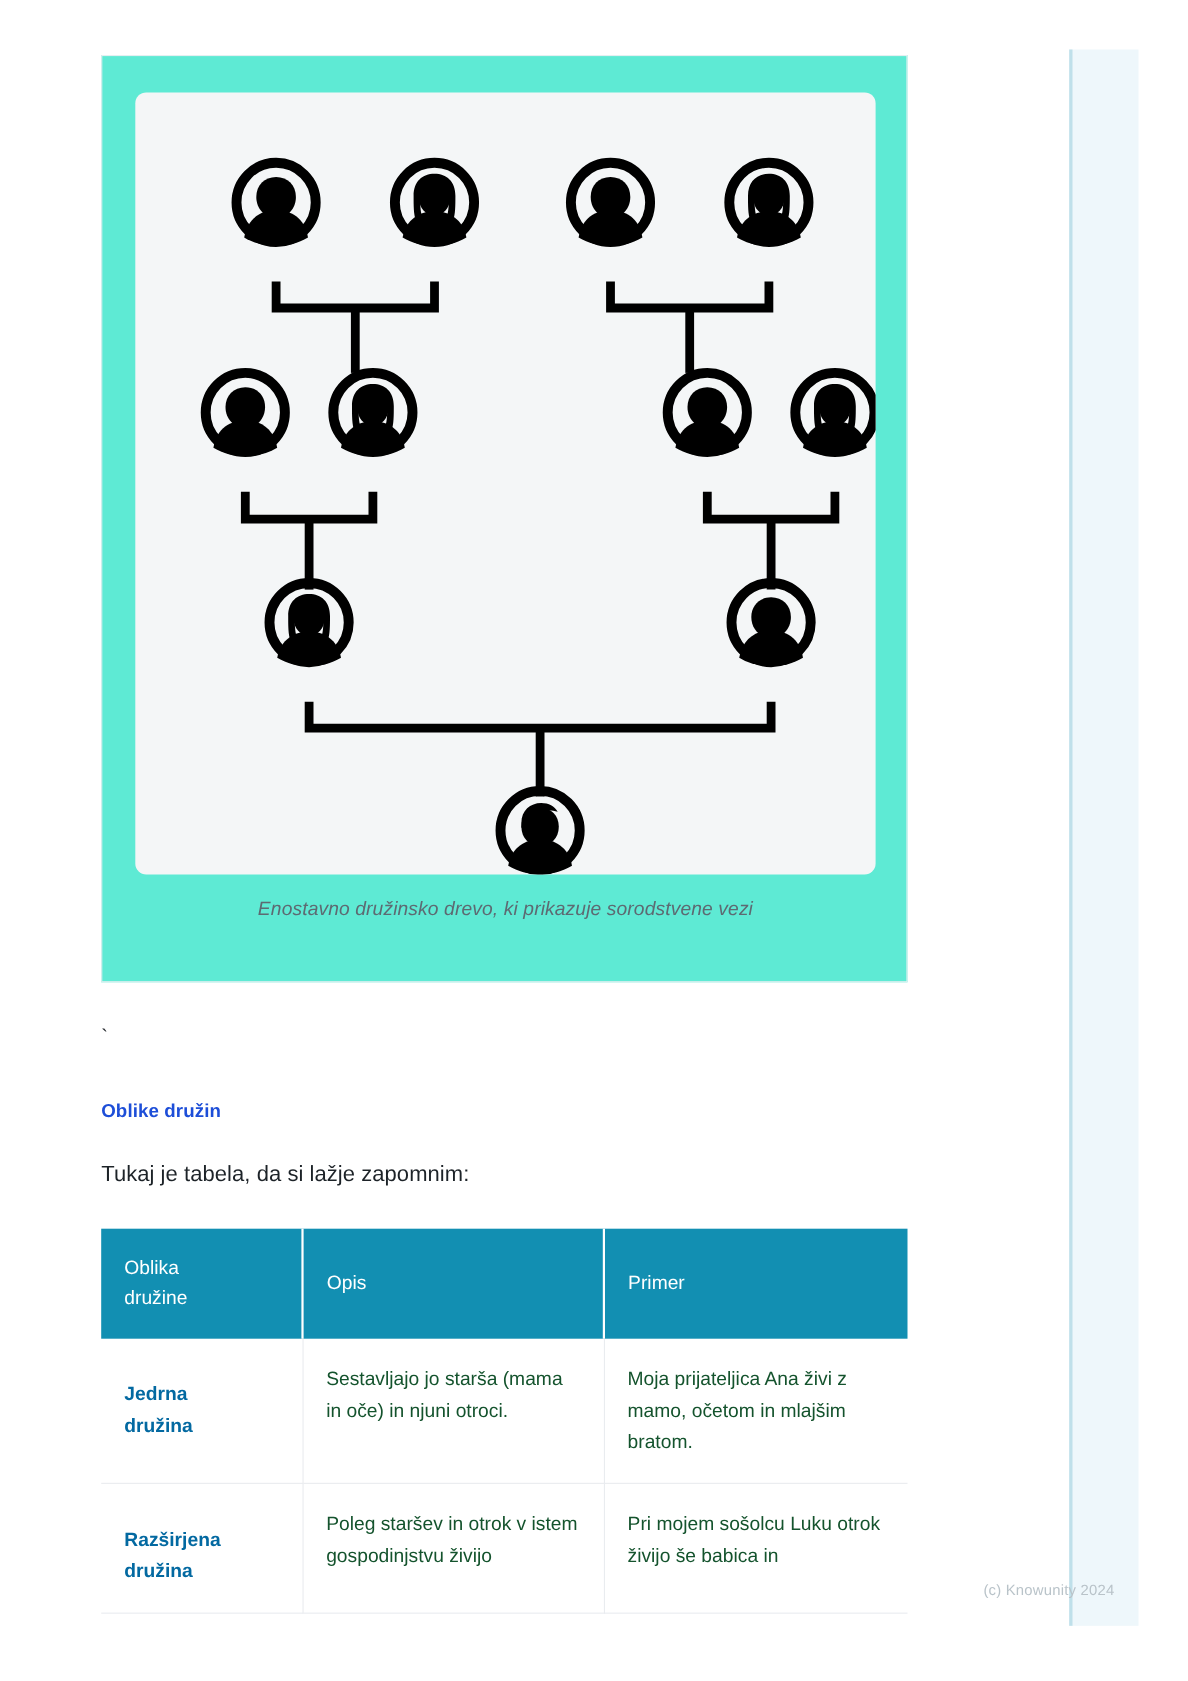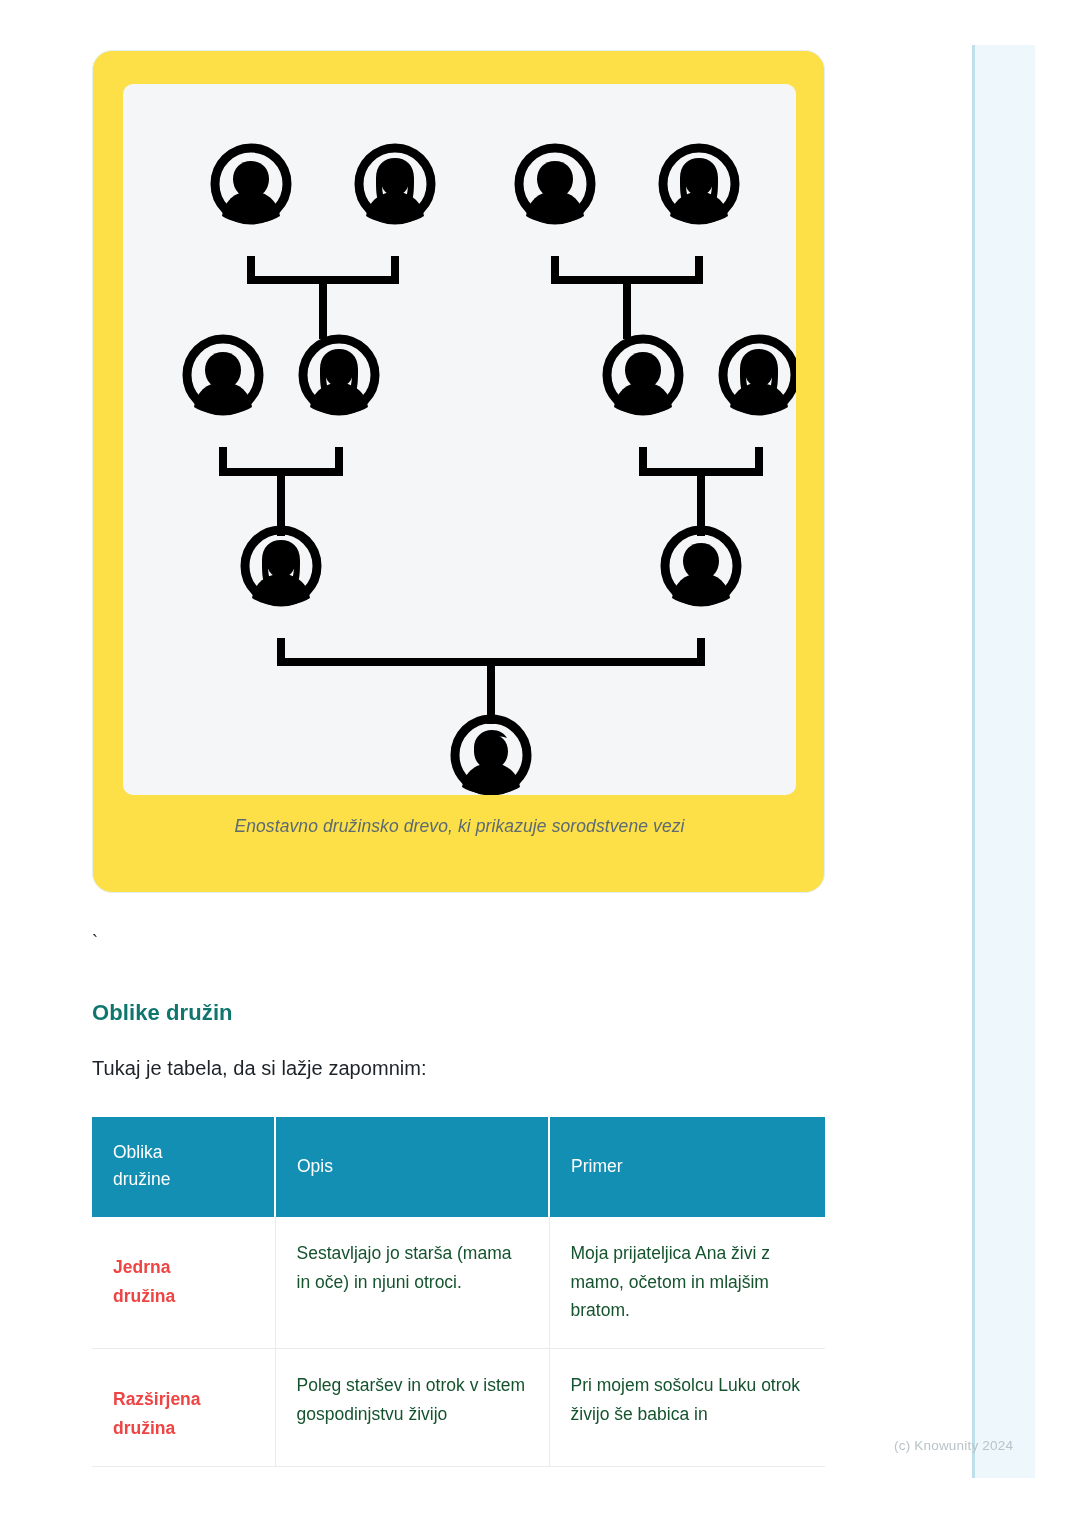--- a/index.html
+++ b/index.html
@@ -37,23 +37,23 @@
     height: 1528px;
   }
 
   
   .figure-card {
     position: absolute;
     left: 92px;
     top: 50px;
     width: 733px;
     height: 843px;
-    background: #fde047;
+    background: #5eead4;
     border: 1px solid #e4eff1;
-    border-radius: 20px;
+    border-radius: 0;
     box-sizing: border-box;
   }
   .figure-inner {
     position: absolute;
     left: 30px;
     top: 33px;
     width: 673px;
     height: 711px;
     background: #f4f6f7;
     border-radius: 10px;
@@ -87,23 +87,23 @@
     font-size: 18px;
     color: #1b1f24;
     line-height: 1;
   }
 
   
   .section-heading {
     position: absolute;
     left: 92px;
     top: 1000px;
-    font-size: 22px;
+    font-size: 17px;
     font-weight: bold;
-    color: #0f766e;
+    color: #1d4ed8;
     letter-spacing: 0.1px;
   }
   .intro-paragraph {
     position: absolute;
     left: 92px;
     top: 1057px;
     font-size: 20px;
     color: #1d2328;
     letter-spacing: 0.05px;
   }
@@ -140,21 +140,21 @@
     vertical-align: top;
     padding: 22px 21px 24px 21px;
     border-right: 1px solid #e9ecef;
     border-bottom: 1px solid #e9ecef;
     line-height: 1.62;
     box-sizing: border-box;
   }
   .forms-table td:last-child { border-right: none; }
   .forms-table td.cell-label {
     font-weight: bold;
-    color: #ef4444;
+    color: #0369a1;
     padding-top: 36px;
   }
   .col-a { width: 183px; }
   .col-b { width: 274px; }
   .col-c { width: 276px; }
 
   
   .table-clip {
     position: absolute;
     left: 0;

